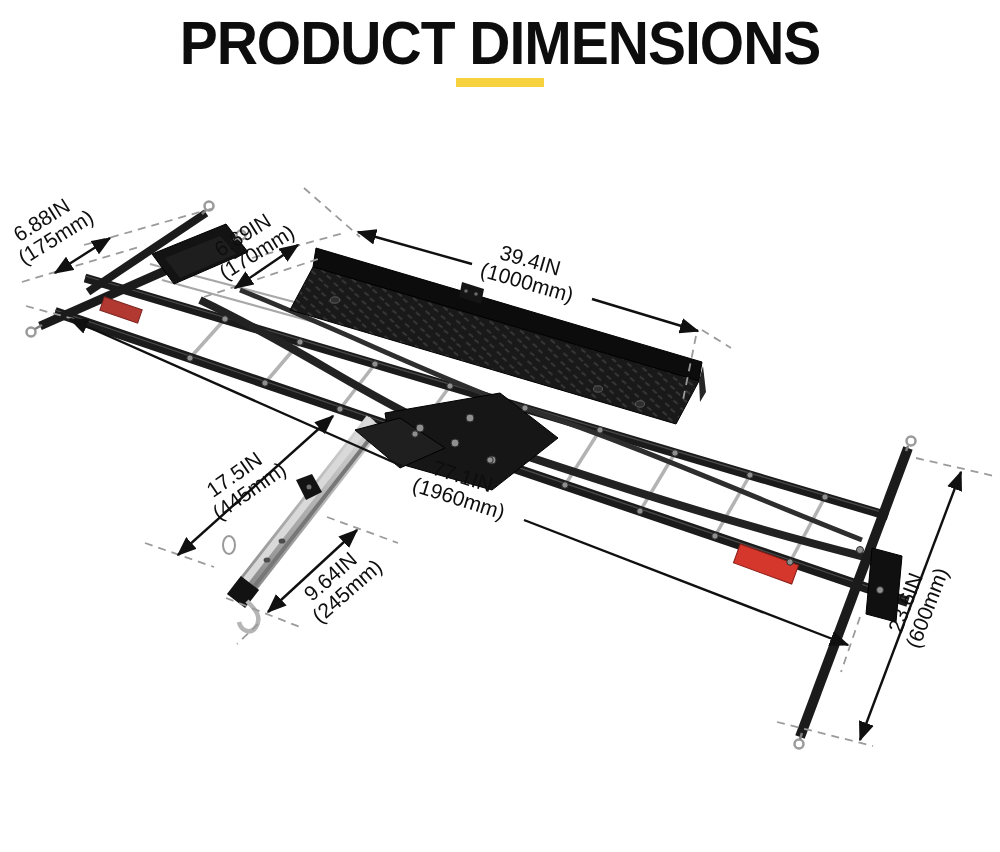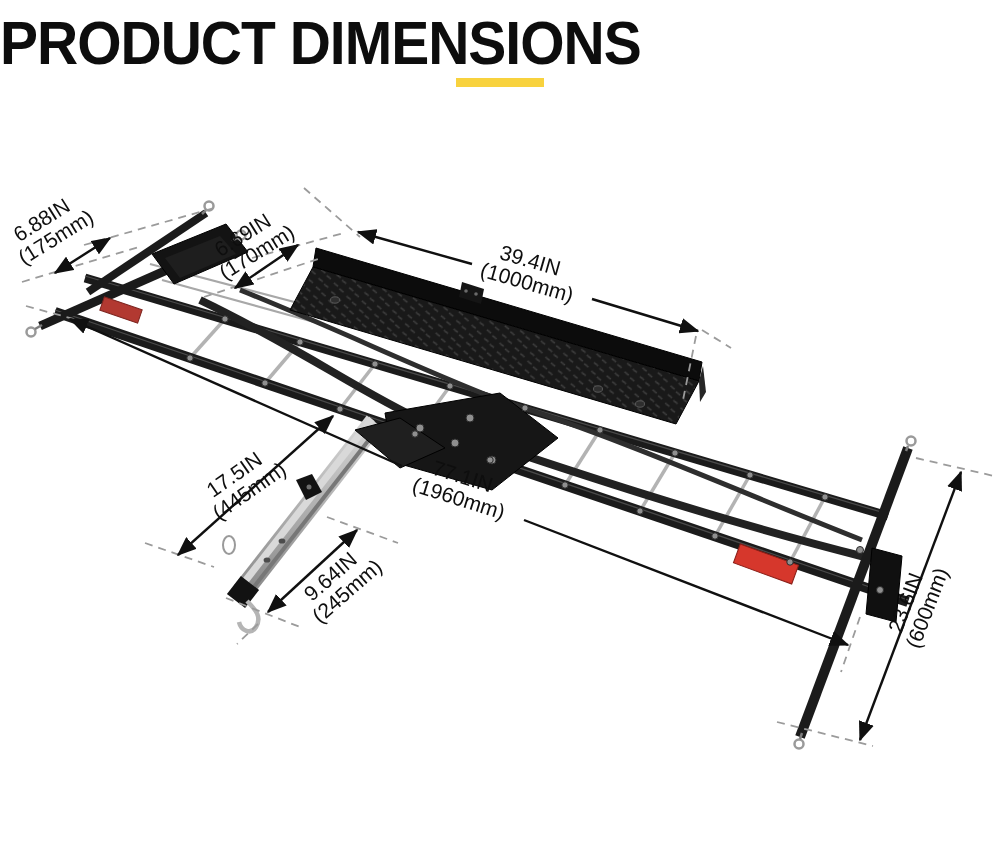--- a/index.html
+++ b/index.html
@@ -1,18 +1,18 @@
 <!DOCTYPE html>
 <html><head>
 <meta charset="utf-8">
 <style>
   html,body{margin:0;padding:0;background:#fff;}
   #page{position:relative;width:1000px;height:852px;background:#ffffff;overflow:hidden;
         font-family:"Liberation Sans",sans-serif;}
-  #header{position:absolute;top:0;left:0;width:1000px;}
+  #header{position:absolute;top:0;left:0;width:1000px;text-align:center;}
   #title{margin:0;padding-top:12px;font-size:57px;line-height:1.0;font-weight:900;
          color:#0d0d0d;letter-spacing:-1px;transform:scaleY(1.06);transform-origin:center top;}
   #accent-bar{width:88px;height:9px;margin:9px auto 0 auto;}
   #fig{position:absolute;left:0;top:0;}
   .dim-text{font-size:21px;fill:#0e0e0e;text-anchor:middle;font-weight:400;
             font-family:"Liberation Sans",sans-serif;}
   .dline{stroke:#101010;stroke-width:2.4;fill:none;}
   .dash{stroke:#9b9b9b;stroke-width:1.8;fill:none;stroke-dasharray:8 6;}
   .frame{stroke:#1b1b1b;fill:none;}
   .rung{stroke:#b3b3b3;stroke-width:3.5;}

